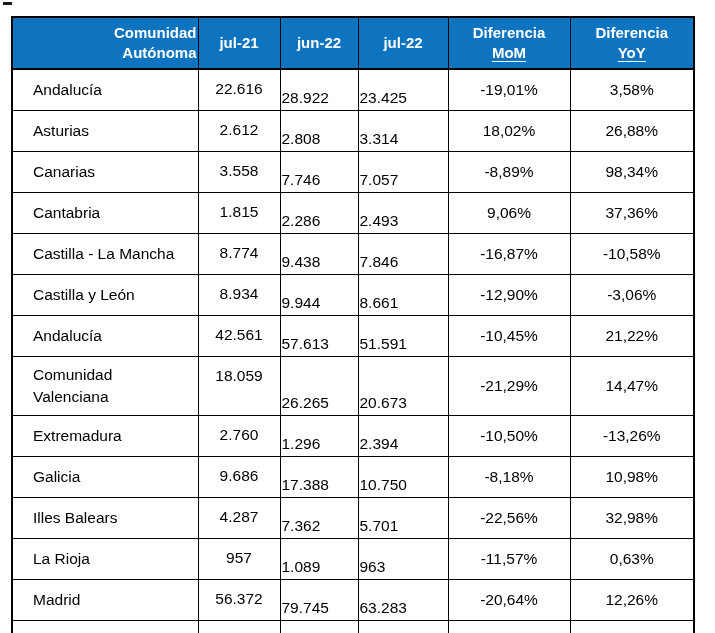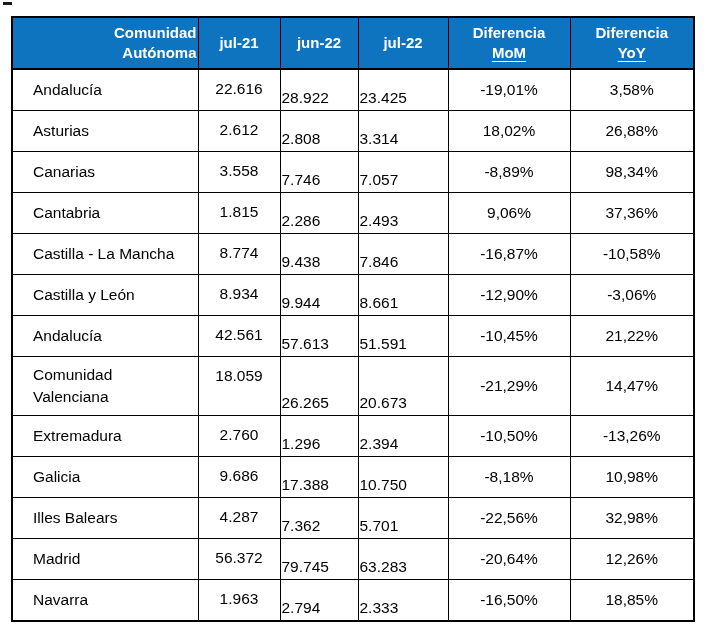--- a/index.html
+++ b/index.html
@@ -174,20 +174,28 @@
     </tr>
     <tr>
       <td class="c-name">Illes Balears</td>
       <td class="c-j21">4.287</td>
       <td class="c-jn22">7.362</td>
       <td class="c-j22">5.701</td>
       <td class="c-mom">-22,56%</td>
       <td class="c-yoy">32,98%</td>
     </tr>
     <tr>
+      <td class="c-name">La Rioja</td>
+      <td class="c-j21">957</td>
+      <td class="c-jn22">1.089</td>
+      <td class="c-j22">963</td>
+      <td class="c-mom">-11,57%</td>
+      <td class="c-yoy">0,63%</td>
+    </tr>
+    <tr>
       <td class="c-name">Madrid</td>
       <td class="c-j21">56.372</td>
       <td class="c-jn22">79.745</td>
       <td class="c-j22">63.283</td>
       <td class="c-mom">-20,64%</td>
       <td class="c-yoy">12,26%</td>
     </tr>
     <tr>
       <td class="c-name">Navarra</td>
       <td class="c-j21">1.963</td>

